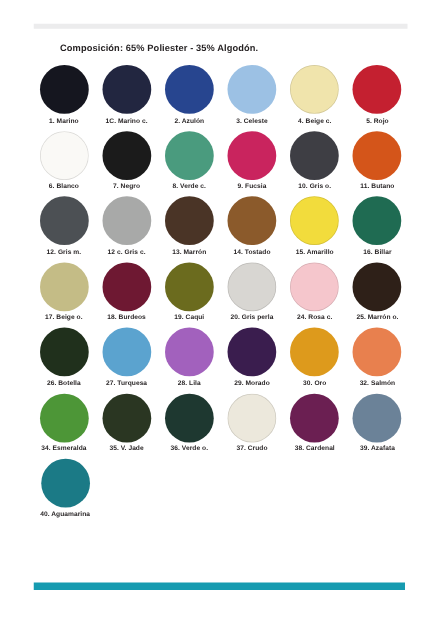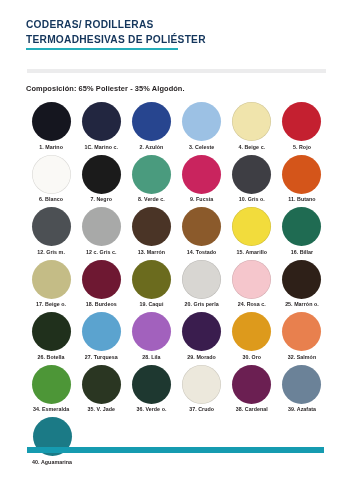--- a/index.html
+++ b/index.html
@@ -38,20 +38,21 @@
     margin-top: 19px;
     margin-left: 1px;
     width: 299px;
   }
   .composition {
     margin-top: 11px;
     font-size: 7.4px;
     font-weight: bold;
     color: #231f20;
     letter-spacing: 0.1px;
+    margin-left: 22px;
   }
   .swatch-grid {
     margin-top: 9px;
     display: flex;
     flex-direction: column;
     gap: 0px;
   }
   .swatch-row {
     display: flex;
     flex-direction: row;
@@ -89,25 +90,20 @@
     width: 297px;
     height: 5.5px;
     background: #169bb0;
   }
 </style>
 </head>
 <body>
 
 <div class="page">
 
-  <div class="header">
-    <div class="title-line">CODERAS/ RODILLERAS</div>
-    <div class="title-line">TERMOADHESIVAS DE POLIÉSTER</div>
-    <div class="title-underline"></div>
-  </div>
 
   <div class="divider"></div>
 
   <div class="composition">Composición: 65% Poliester - 35% Algodón.</div>
 
   <div class="swatch-grid">
       <div class="swatch-row">
         <div class="swatch-cell">
           <div class="swatch-dot" style="background: rgb(21, 22, 31);"></div>
           <div class="swatch-label">1. Marino</div>

